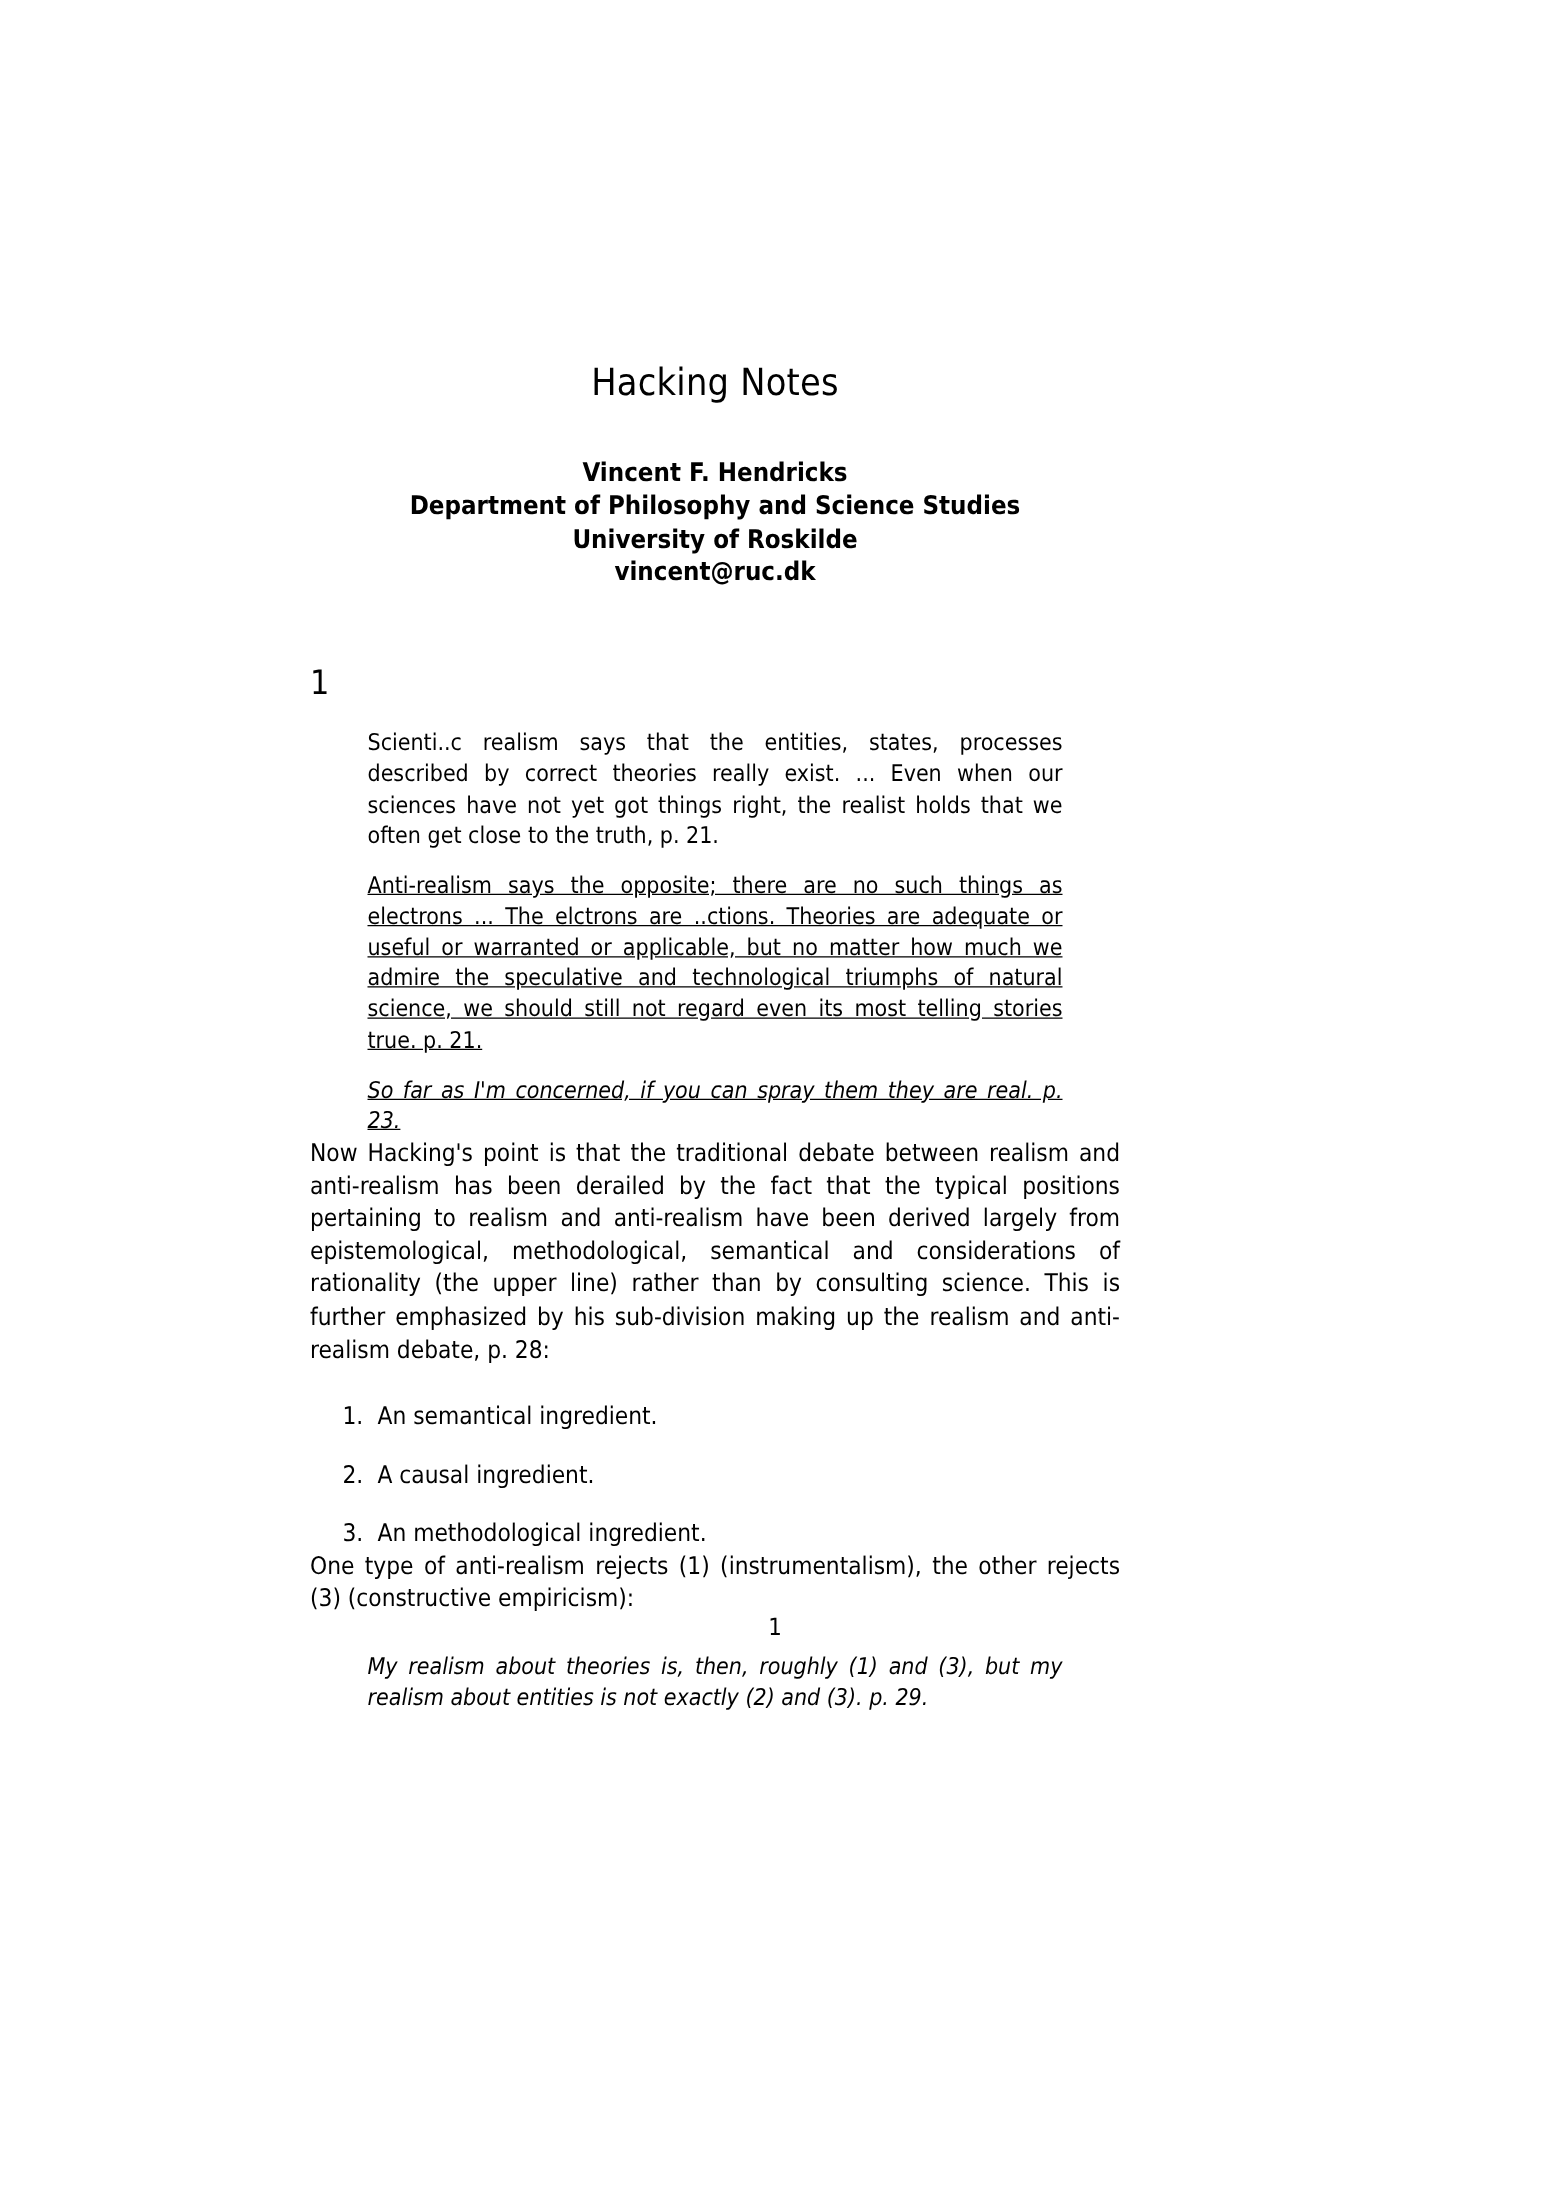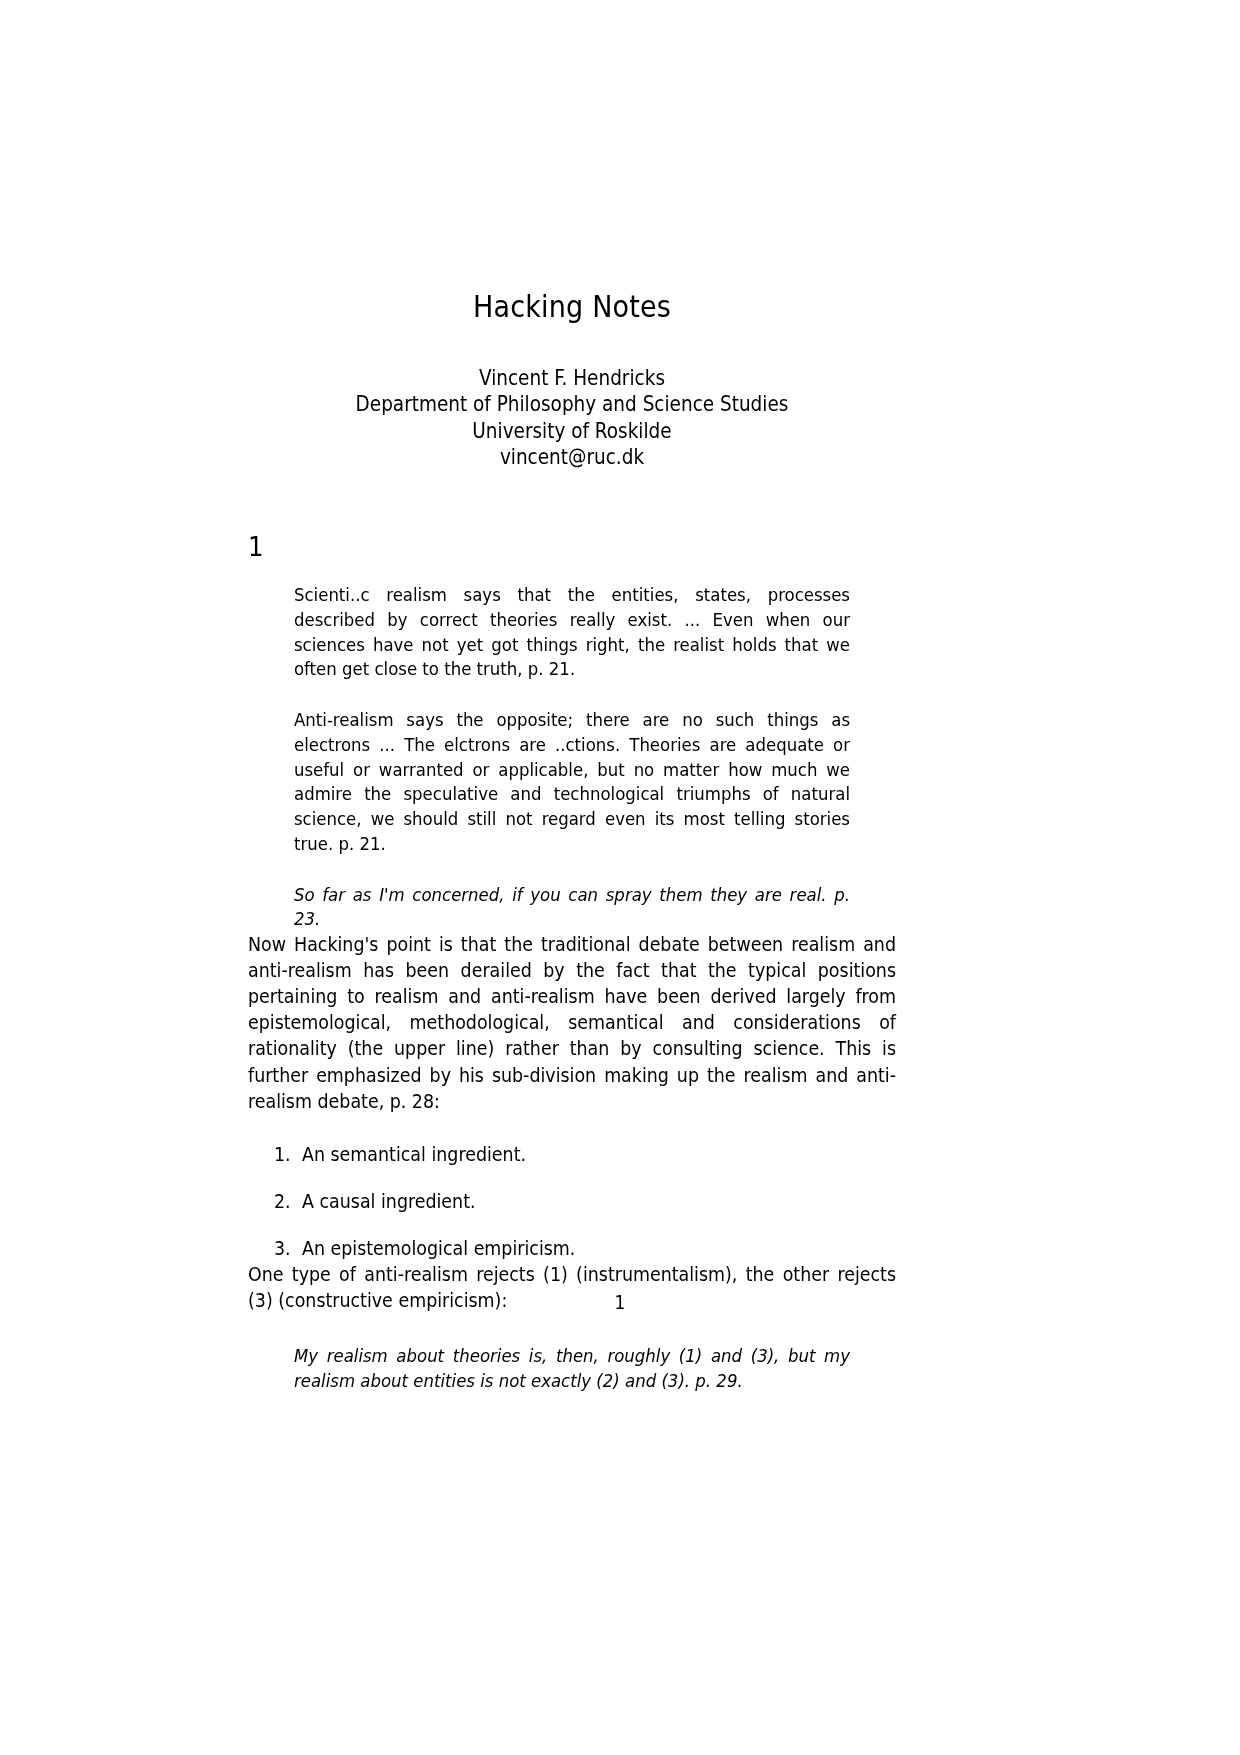--- a/index.html
+++ b/index.html
@@ -40,21 +40,21 @@
     margin: 0 0 0 0;
     font-weight: normal;
   }
 
   .authorblock {
     text-align: center;
     font-size: 20.5px;
     line-height: 1.30;
     margin-top: 40px;
   }
-  .authorblock .line { display: block; }
+  .authorblock .line { display: block; font-weight: bold; }
 
   .dateline {
     text-align: center;
     font-size: 20.5px;
     margin-top: 27px;
   }
 
   h2.section {
     font-size: 27px;
     font-weight: normal;
@@ -79,21 +79,21 @@
     hyphens: none;
   }
 
   .quote {
     margin: 0 0 0 46px;
     width: 556px;
     font-size: 18.4px;
     line-height: 1.345;
     text-align: justify;
   }
-  .quote + .quote { margin-top: 26px; }
+  .quote + .quote { margin-top: 15px; text-decoration: underline; }
   .quote.ital { font-style: italic; }
 
   .quotegroup { margin-top: 21px; }
 
   .afterquote { margin-top: 30px; }
 
   ol.enum {
     margin: 27px 0 0 0;
     padding: 0 0 0 0;
     list-style: none;
@@ -161,21 +161,21 @@
       <li>
         <span class="marker">1.</span>
         <span>An semantical ingredient.</span>
       </li>
       <li>
         <span class="marker">2.</span>
         <span>A causal ingredient.</span>
       </li>
       <li>
         <span class="marker">3.</span>
-        <span>An epistemological empiricism.</span>
+        <span>An methodological ingredient.</span>
       </li>
     </ol>
 
     <p class="body para-after-list">One type of anti-realism rejects (1) (instrumentalism), the other rejects (3) (constructive empiricism):</p>
 
     <div class="quote ital quote-final">My realism about theories is, then, roughly (1) and (3), but my realism about entities is not exactly (2) and (3). p. 29.</div>
 
   </div>
 
   <div class="pagenum">1</div>

